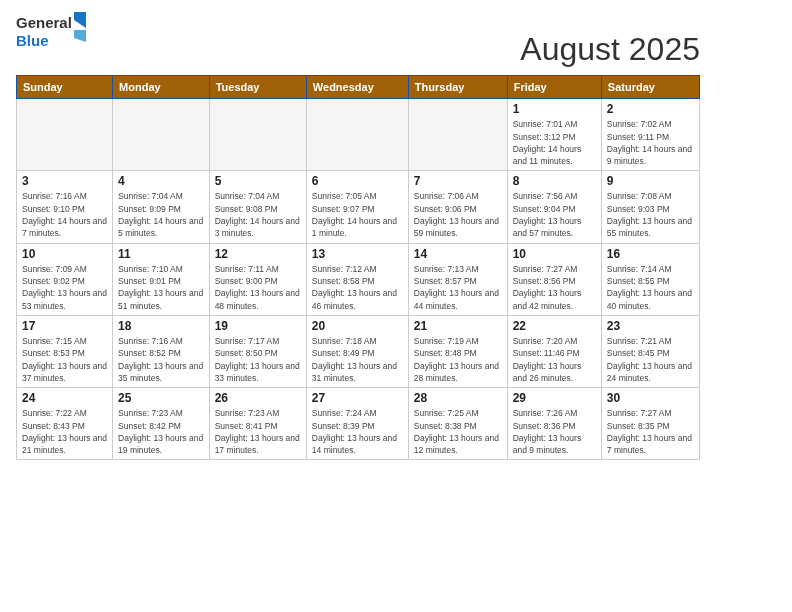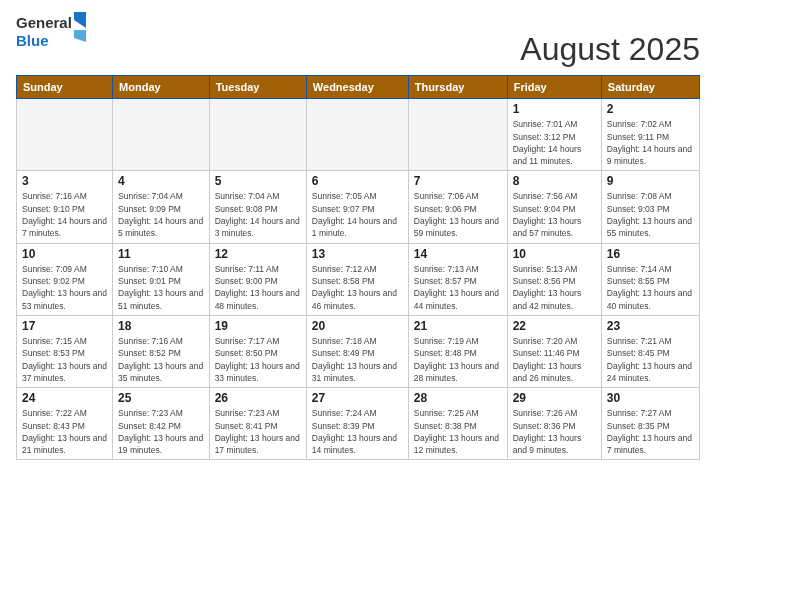--- a/index.html
+++ b/index.html
@@ -218,21 +218,21 @@
           </td>
           <td>
             <span class="day-num">14</span>
             <div class="day-info">Sunrise: 7:13 AM
 Sunset: 8:57 PM
 Daylight: 13 hours
 and 44 minutes.</div>
           </td>
           <td>
             <span class="day-num">10</span>
-            <div class="day-info">Sunrise: 5:13 AM
+            <div class="day-info">Sunrise: 7:27 AM
 Sunset: 8:56 PM
 Daylight: 13 hours
 and 42 minutes.</div>
           </td>
           <td>
             <span class="day-num">16</span>
             <div class="day-info">Sunrise: 7:14 AM
 Sunset: 8:55 PM
 Daylight: 13 hours
 and 40 minutes.</div>

